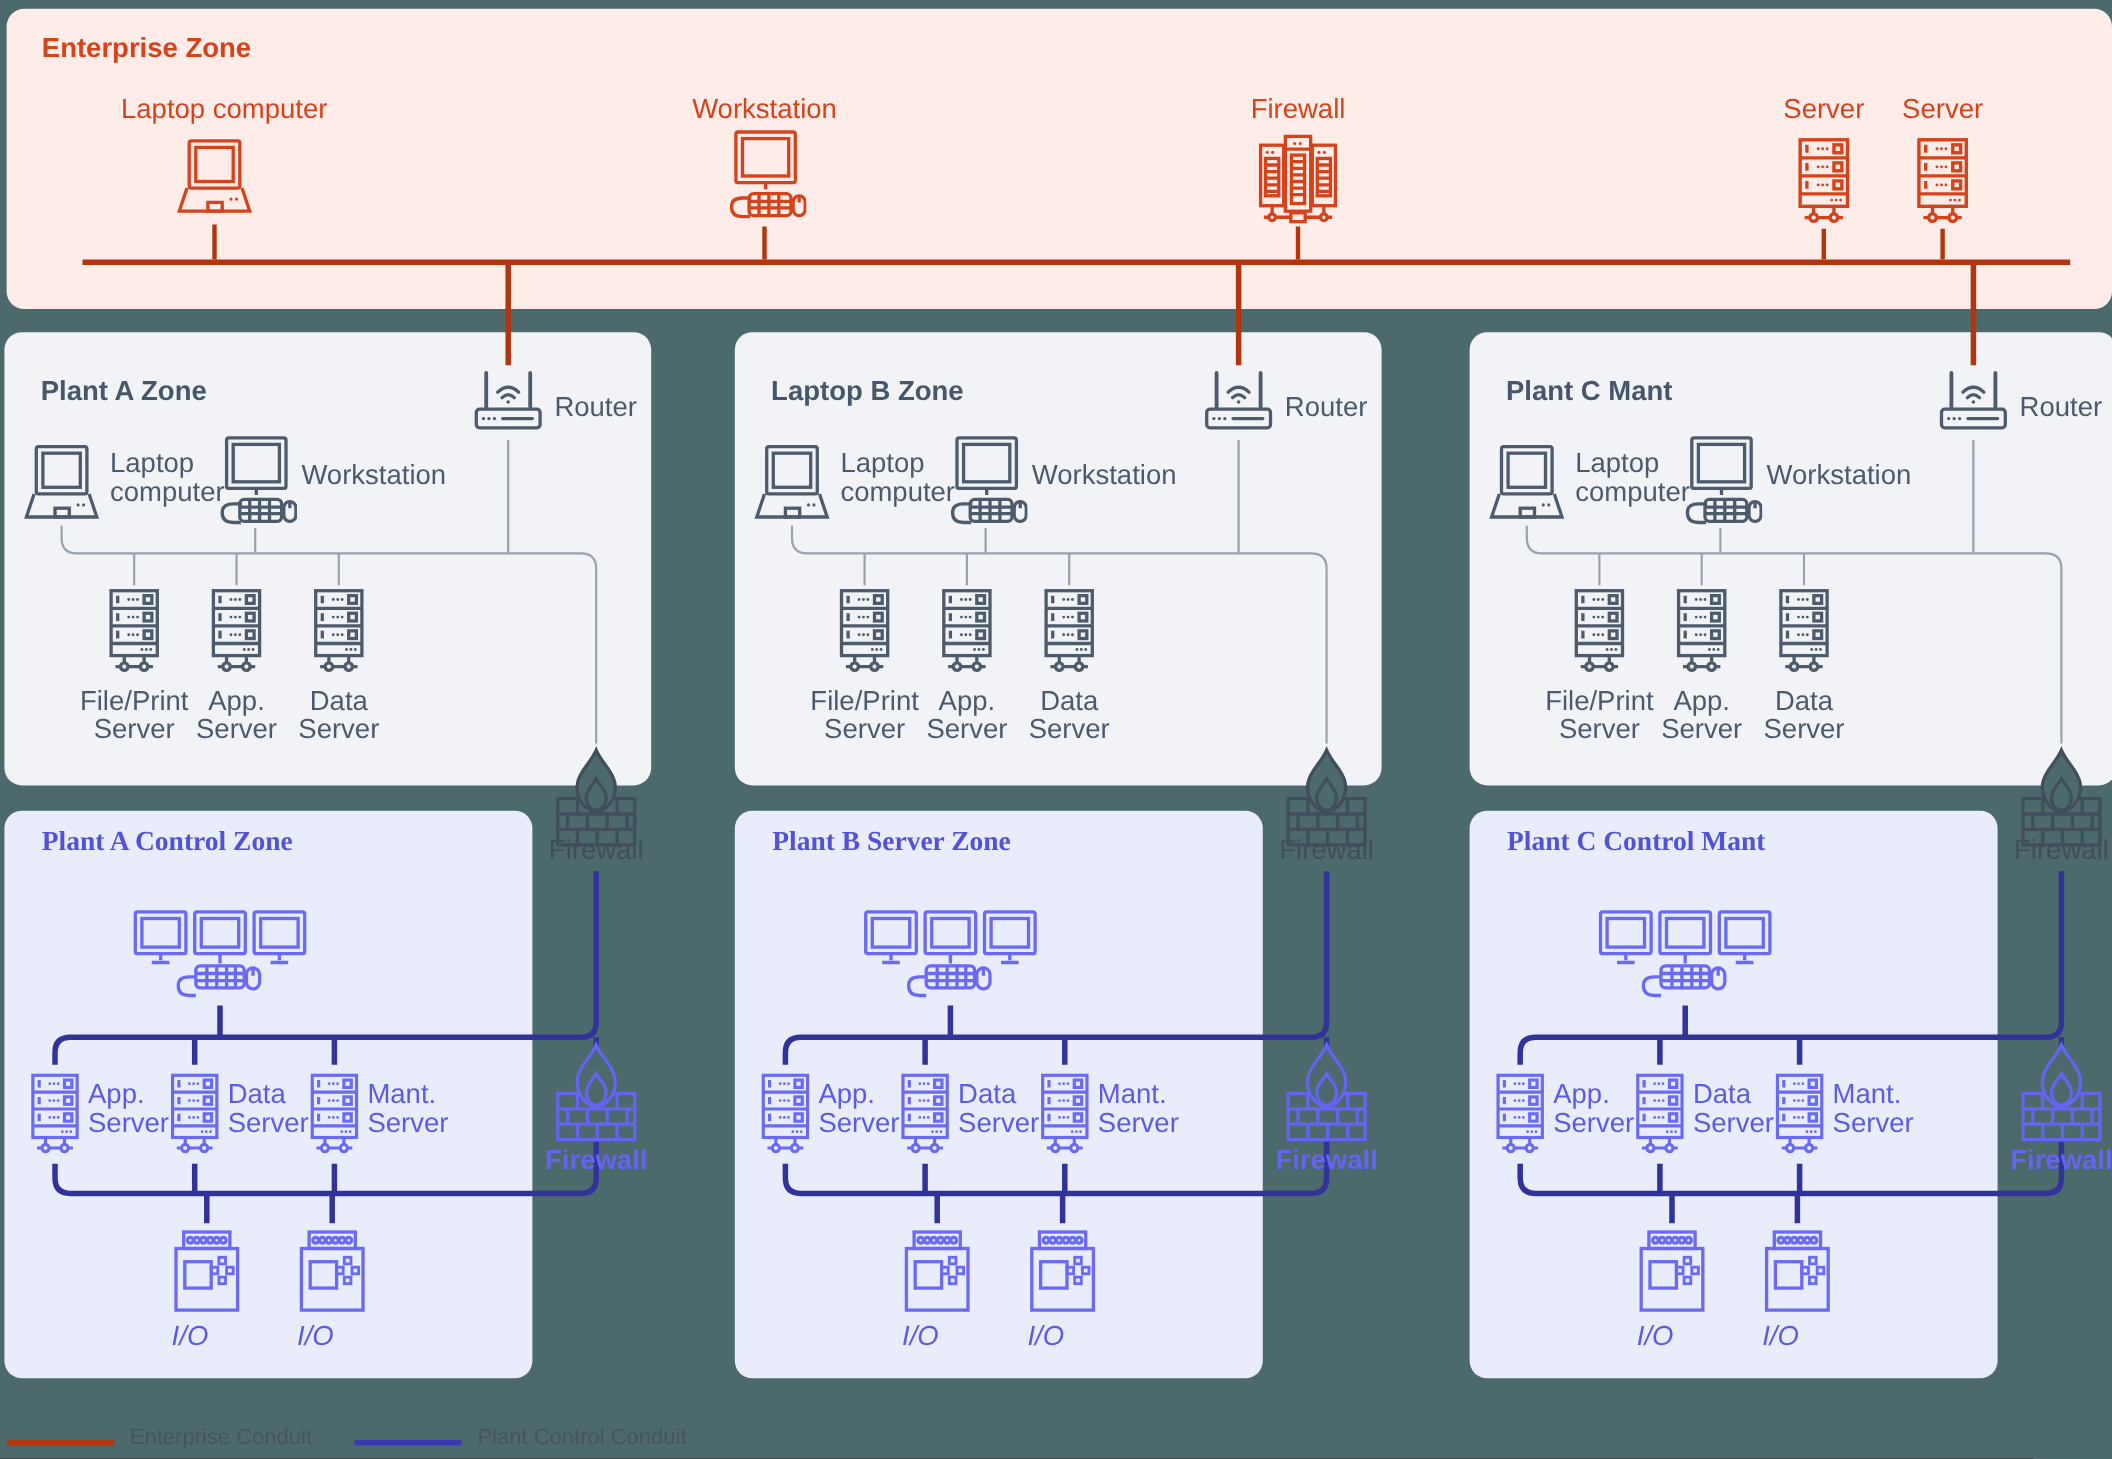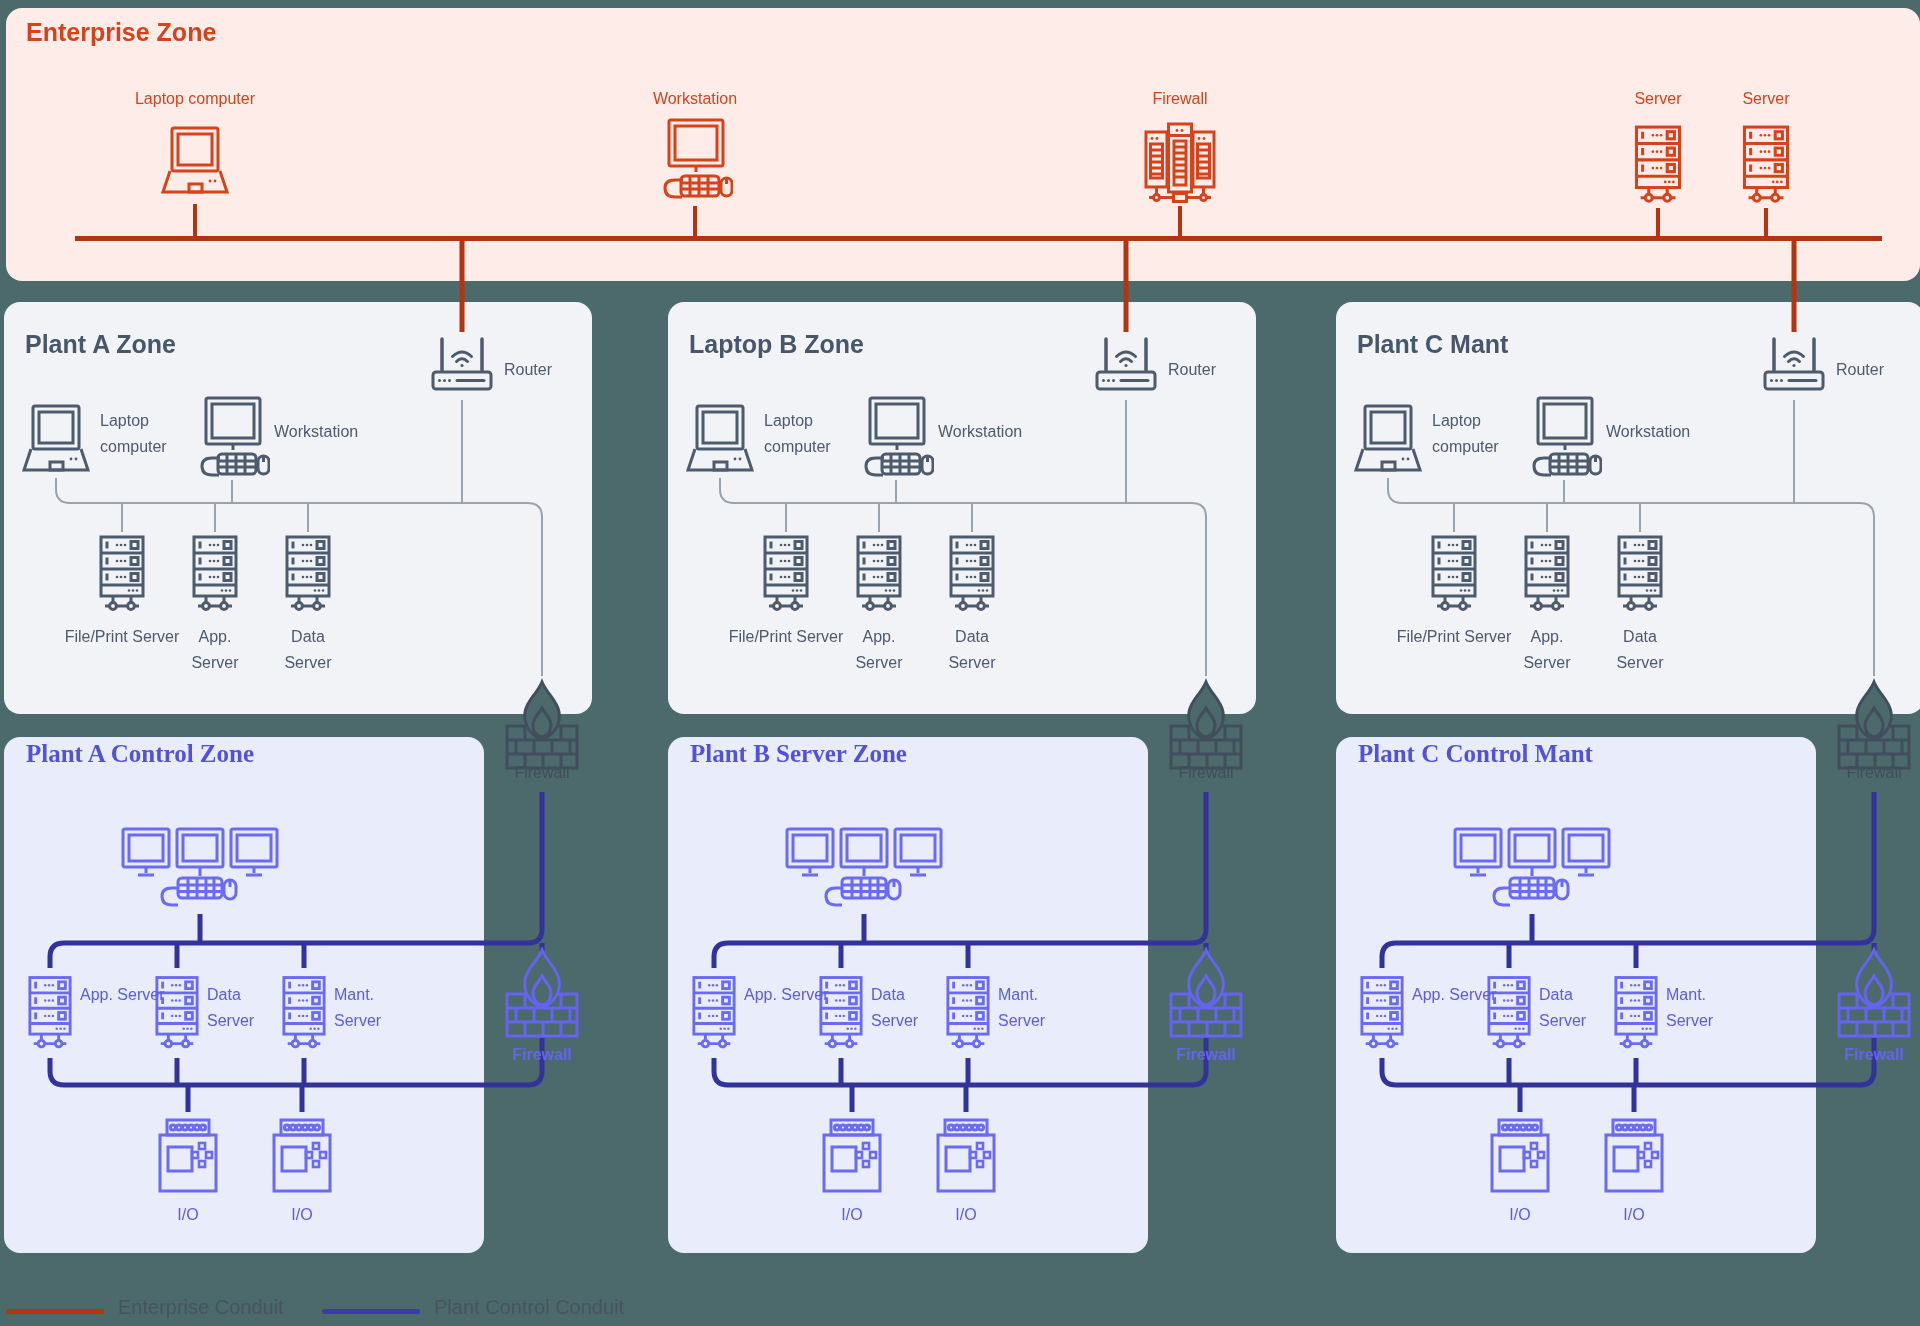--- a/index.html
+++ b/index.html
@@ -15,22 +15,22 @@
          overflow:hidden;font-family:"Liberation Sans",sans-serif;}
   .abs{position:absolute;}
   .card{position:absolute;border-radius:16px;}
   .ent-card{left:6px;top:8px;width:1914px;height:273px;background:var(--peach);}
   .zone-card{left:0;top:302px;width:588px;height:412px;background:var(--zonecard);}
   .ctrl-card{left:0;top:737px;width:480px;height:516px;background:var(--ctrlcard);}
   .col{position:absolute;top:0;width:660px;height:1326px;}
   .col-a{left:4px}.col-b{left:668px}.col-c{left:1336px}
   svg.layer{position:absolute;left:0;top:0;z-index:3;pointer-events:none;}
   .icon{position:absolute;z-index:4;}
-  .lbl{position:absolute;z-index:5;font-size:16px;line-height:26px;color:var(--slate-label);}
-  .title{position:absolute;z-index:5;font-size:25px;font-weight:bold;margin:0;}
+  .lbl{position:absolute;z-index:5;font-size:25px;line-height:26px;color:var(--slate-label);}
+  .title{position:absolute;z-index:5;font-size:25px;font-weight:bold;margin:12px;}
   .ent-title{left:26px;top:18px;color:var(--ent-accent);}
   .zone-title{left:21px;top:330px;color:var(--slate-dark);text-align:center;}
   .ctrl-title{left:22px;top:740px;color:var(--ind-title);font-family:Liberation Serif, serif;}
   .e-lbl{top:86px;text-align:center;color:var(--ent-accent);white-space:nowrap;}
   .e-laptop{left:159px;top:124px}.e-ws{left:657px;top:118px}.e-mf{left:1138px;top:120px}
   .e-s1{left:1633px;top:124px}.e-s2{left:1741px;top:124px}
   .z-laptop{left:16px;top:402px}.z-ws{left:190px;top:396px}.z-router{left:424px;top:334px}
   .z-laptop-lbl{left:96px;top:408px;width:115px;}
   .z-ws-lbl{left:270px;top:419px;width:140px;}
   .z-router-lbl{left:500px;top:357px;white-space:nowrap;}
@@ -39,21 +39,21 @@
   .zl0{left:58px;width:120px}.zl1{left:174px;width:74px}.zl2{left:267px;width:74px}
   .fw-s{left:500px;top:678px;color:var(--slate-fw);}
   .fw-s-lbl{left:488px;top:760px;width:100px;text-align:center;color:var(--slate-fw);}
   .c-hmi{left:116px;top:826px;}
   .c-srv{top:974px}.cs0{left:23px}.cs1{left:150px}.cs2{left:277px}
   .c-srv-lbl{top:982px;width:85px;color:var(--ind-label);}
   .cl0{left:76px}.cl1{left:203px}.cl2{left:330px}
   .fw-b{left:500px;top:946px;color:var(--fw-blue);}
   .fw-b-lbl{left:488px;top:1042px;width:100px;text-align:center;color:var(--fw-blue);font-weight:bold;}
   .c-io{top:1118px}.cio0{left:152px}.cio1{left:266px}
-  .c-io-lbl{top:1202px;width:64px;text-align:center;color:var(--ind-label);}
+  .c-io-lbl{top:1202px;width:64px;text-align:left;color:var(--ind-label);font-style:italic;}
   .legend-swatch{position:absolute;height:5px;width:98px;border-radius:2px;z-index:5;}
   .lg1{left:6px;top:1309px;background:var(--red-line);}
   .lg2{left:322px;top:1309px;background:#3b3bb0;}
   .legend-lbl{position:absolute;top:1296px;font-size:20px;color:var(--legend-text);z-index:5;white-space:nowrap;}
   .lgl1{left:118px}.lgl2{left:434px}
 </style>
 </head>
 <body>
 
 <div id="stage">

